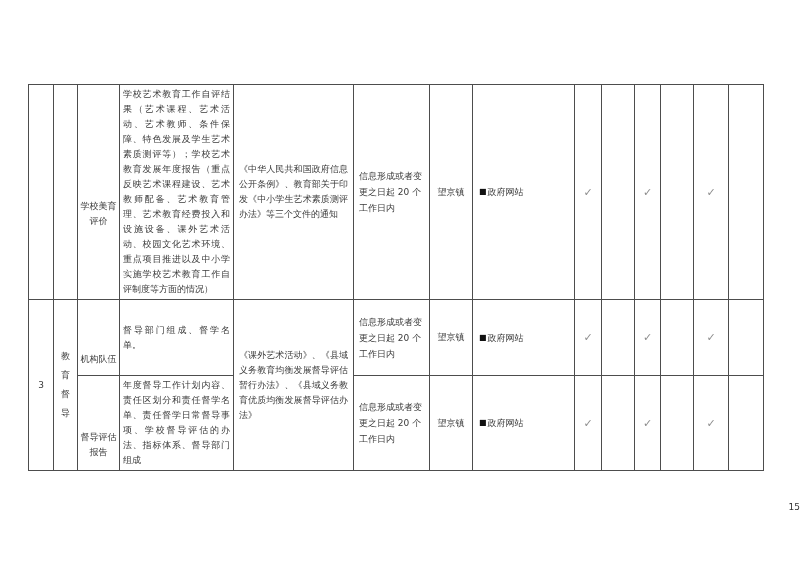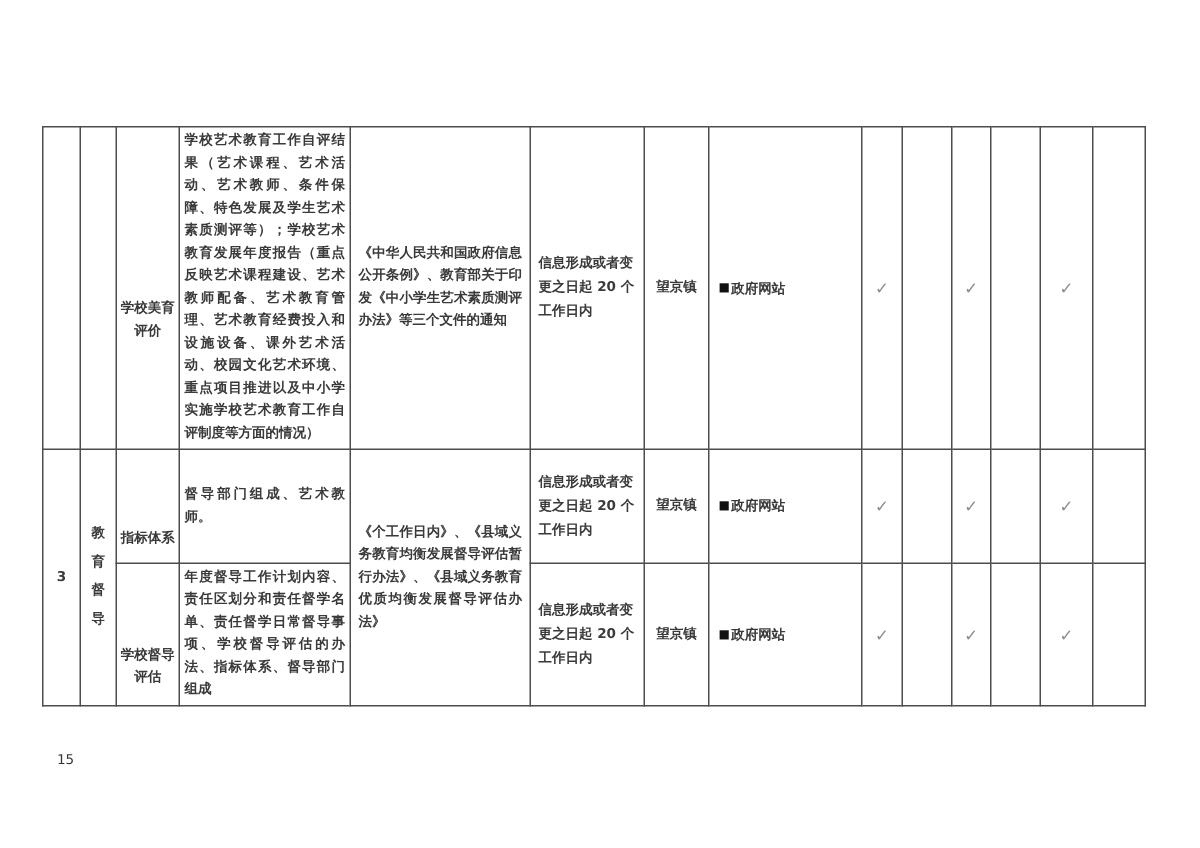--- a/index.html
+++ b/index.html
@@ -10,37 +10,36 @@
   }
   .doc-table{
     position:absolute;left:28px;top:84px;width:735px;height:349px;
     border-collapse:collapse;table-layout:fixed;
   }
   .doc-table td{
     border:1px solid #4d4d4d;
     font-size:9px;line-height:15px;color:#3a3a3a;
     vertical-align:middle;padding:2px 3px;overflow:hidden;
     word-break:break-all;
-    font-weight:bold;
   }
   td.center{text-align:center;padding:2px 1px;}
   td.just{text-align:justify;}
   td.basis{padding:2px 5px;text-align:justify;margin-top:15px;}
   td.timeline{padding:2px 5px;line-height:16px;}
   td.channel{padding:2px 2px 2px 6px;margin-left:22px;}
   td.check{text-align:center;color:#8c8c8c;font-size:11px;padding:0;}
   .sq-icon{display:inline-block;font-size:8px;vertical-align:1px;color:#111;margin-right:1px;}
   .vertical{
     width:11px;margin:0 auto;word-break:break-all;
     line-height:19px;
   }
   .item-label{line-height:15px;display:inline-block;margin-top:44px;}
   .page-number{
-    position:absolute;left:0;right:0;top:502px;text-align:left;
-    font-size:9px;color:#333333;padding-left:38px;
+    position:absolute;left:0;right:0;top:502px;text-align:right;
+    font-size:9px;color:#333333;
   }
 </style>
 </head>
 <body>
 
 <table class="doc-table">
   <colgroup>
     <col style="width:25px">
       <col style="width:24px">
       <col style="width:42px">
@@ -73,36 +72,36 @@
     <td class="check"></td>
     <td class="check">✓</td>
     <td class="check"></td>
   </tr>
 
   <tr style="height:76px">
     <td class="center" rowspan="2">3</td>
     <td class="center" rowspan="2">
           <div class="vertical">教育督导</div>
         </td>
-    <td class="center"><span class="item-label">指标体系</span></td>
-    <td class="just">督导部门组成、艺术教师。</td>
-    <td class="basis" rowspan="2">《个工作日内》、《县域义务教育均衡发展督导评估暂行办法》、《县域义务教育优质均衡发展督导评估办法》</td>
+    <td class="center"><span class="item-label">机构队伍</span></td>
+    <td class="just">督导部门组成、督学名单。</td>
+    <td class="basis" rowspan="2">《课外艺术活动》、《县域义务教育均衡发展督导评估暂行办法》、《县域义务教育优质均衡发展督导评估办法》</td>
     <td class="timeline">信息形成或者变更之日起 20 个工作日内</td>
     <td class="center">望京镇</td>
     <td class="channel"><span class="sq-icon">■</span><span>政府网站</span></td>
     <td class="check">✓</td>
     <td class="check"></td>
     <td class="check">✓</td>
     <td class="check"></td>
     <td class="check">✓</td>
     <td class="check"></td>
   </tr>
 
   <tr style="height:74px">
-    <td class="center"><span class="item-label">学校督导评估</span></td>
+    <td class="center"><span class="item-label">督导评估报告</span></td>
     <td class="just">年度督导工作计划内容、责任区划分和责任督学名单、责任督学日常督导事项、学校督导评估的办法、指标体系、督导部门组成</td>
     <td class="timeline">信息形成或者变更之日起 20 个工作日内</td>
     <td class="center">望京镇</td>
     <td class="channel"><span class="sq-icon">■</span><span>政府网站</span></td>
     <td class="check">✓</td>
     <td class="check"></td>
     <td class="check">✓</td>
     <td class="check"></td>
     <td class="check">✓</td>
     <td class="check"></td>

